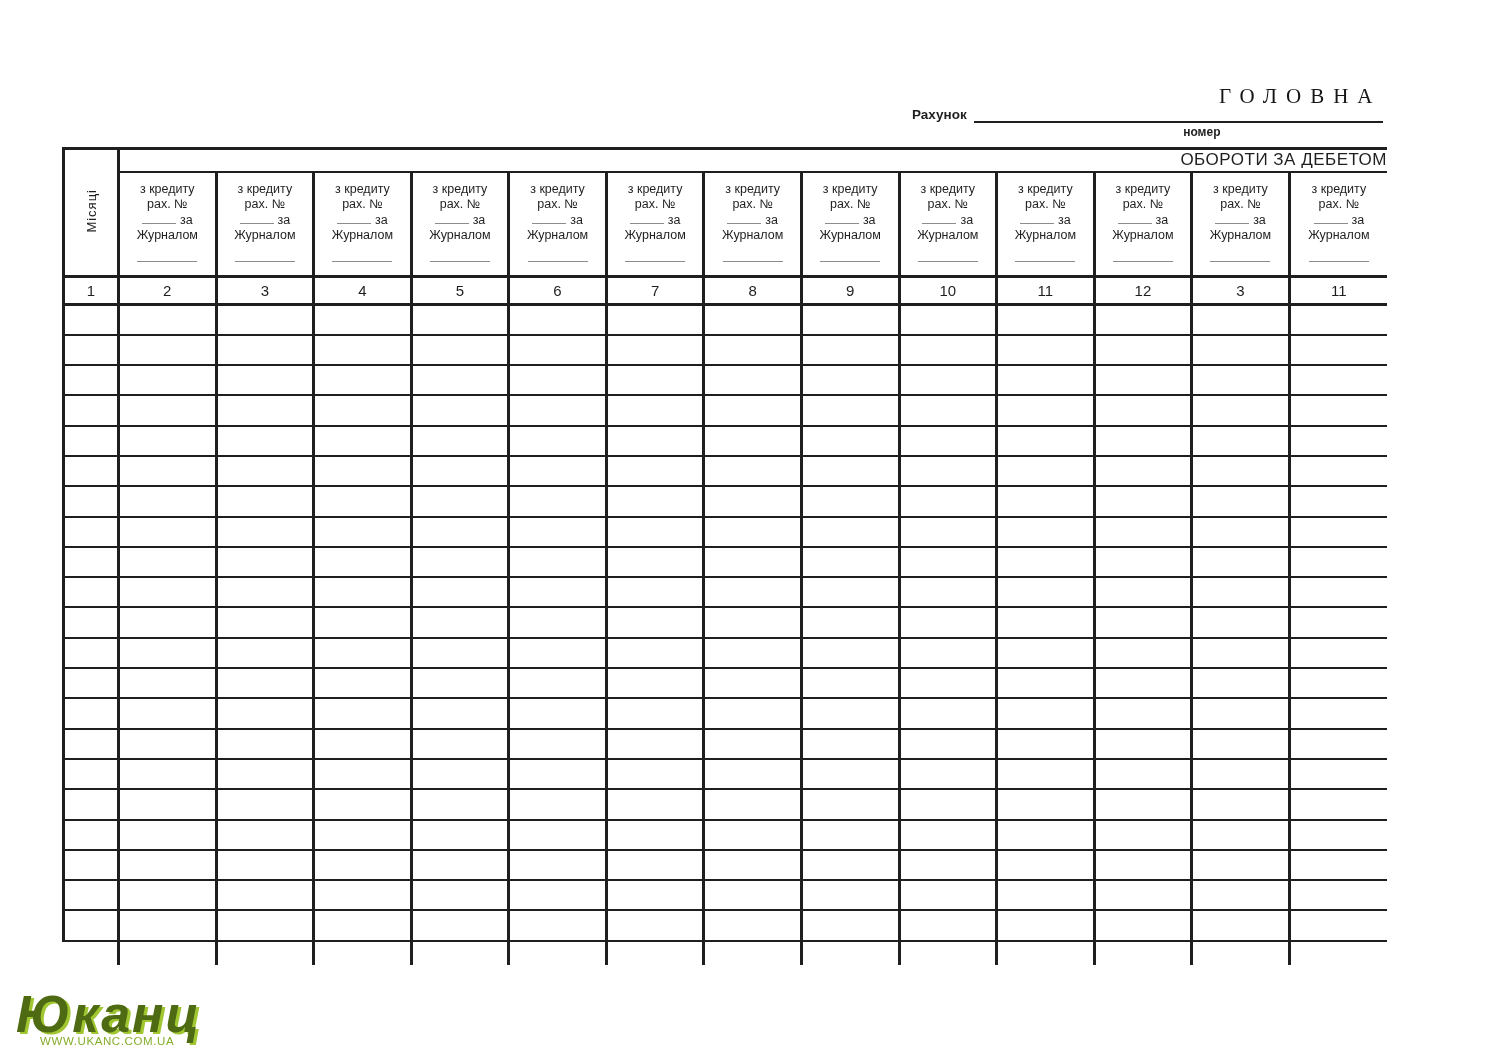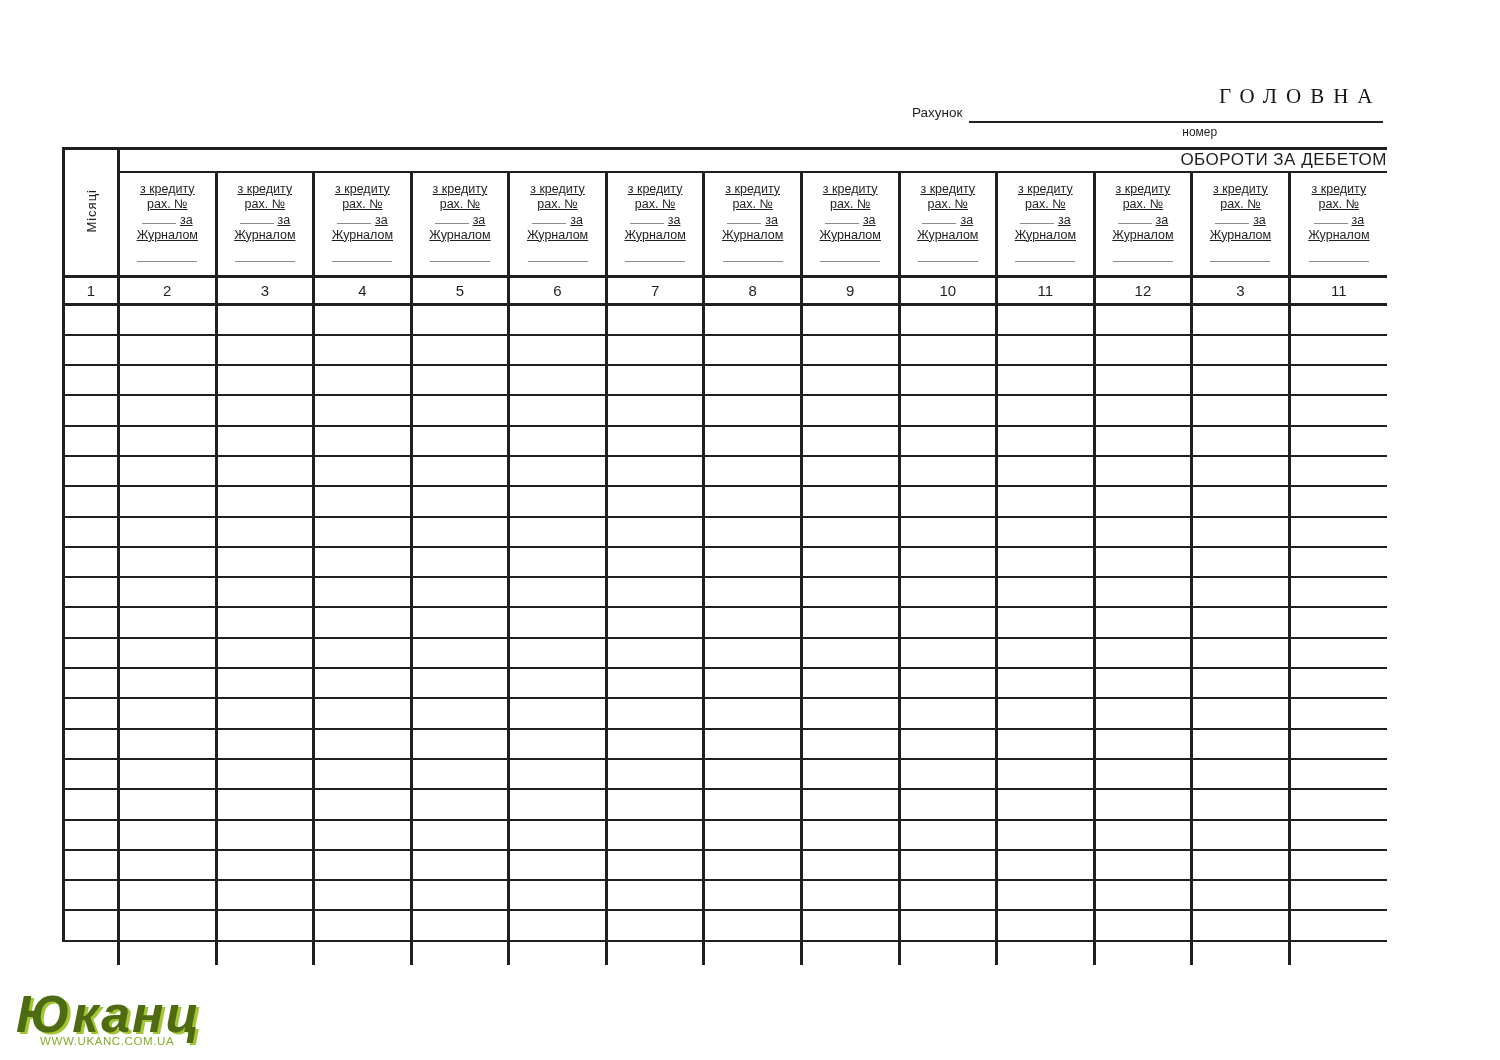--- a/index.html
+++ b/index.html
@@ -16,21 +16,21 @@
     font-family:"Liberation Sans",sans-serif;color:#1f1f1f;overflow:hidden;
   }
   
   .page-title{
     position:absolute;top:84px;left:1219px;
     font-family:"Liberation Serif",serif;font-weight:normal;
     font-size:21px;letter-spacing:9px;white-space:nowrap;color:#161616;
   }
   .account-row{
     position:absolute;left:912px;top:105px;width:471px;
-    display:flex;align-items:flex-start;font-size:13.5px;
+    display:flex;align-items:flex-end;font-size:13.5px;font-weight:bold;
   }
   .account-label{flex:0 0 auto;padding-bottom:1px;}
   .account-line{
     flex:1 1 auto;margin-left:7px;height:18px;position:relative;
     border-bottom:2px solid var(--line);
   }
   .account-caption{
     position:absolute;top:20px;left:50%;transform:translateX(-50%);
     font-size:12px;white-space:nowrap;padding-left:47px;
   }
@@ -52,21 +52,21 @@
   tr.band-row th{border-top:3px solid var(--line);height:23px;}
   th.band{
     font-weight:bold;font-size:17px;text-align:right;
     padding-right:60px;letter-spacing:0.5px;
   }
   th.month-cell{text-align:center;vertical-align:middle;}
   .month-rot{
     display:inline-block;writing-mode:vertical-rl;transform:rotate(180deg);
     font-size:13px;letter-spacing:1px;line-height:1;
   }
-  tr.head-row th{height:105px;text-decoration:underline;}
+  tr.head-row th{height:105px;}
   th.credit-head{
     vertical-align:top;text-align:center;
     font-size:12.5px;line-height:15px;padding-top:20px;
   }
   .blank-short{
     display:inline-block;width:34px;height:12px;
     border-bottom:1.5px solid var(--blank);margin-right:4px;
   }
   .blank-long{
     display:inline-block;width:60px;height:12px;

